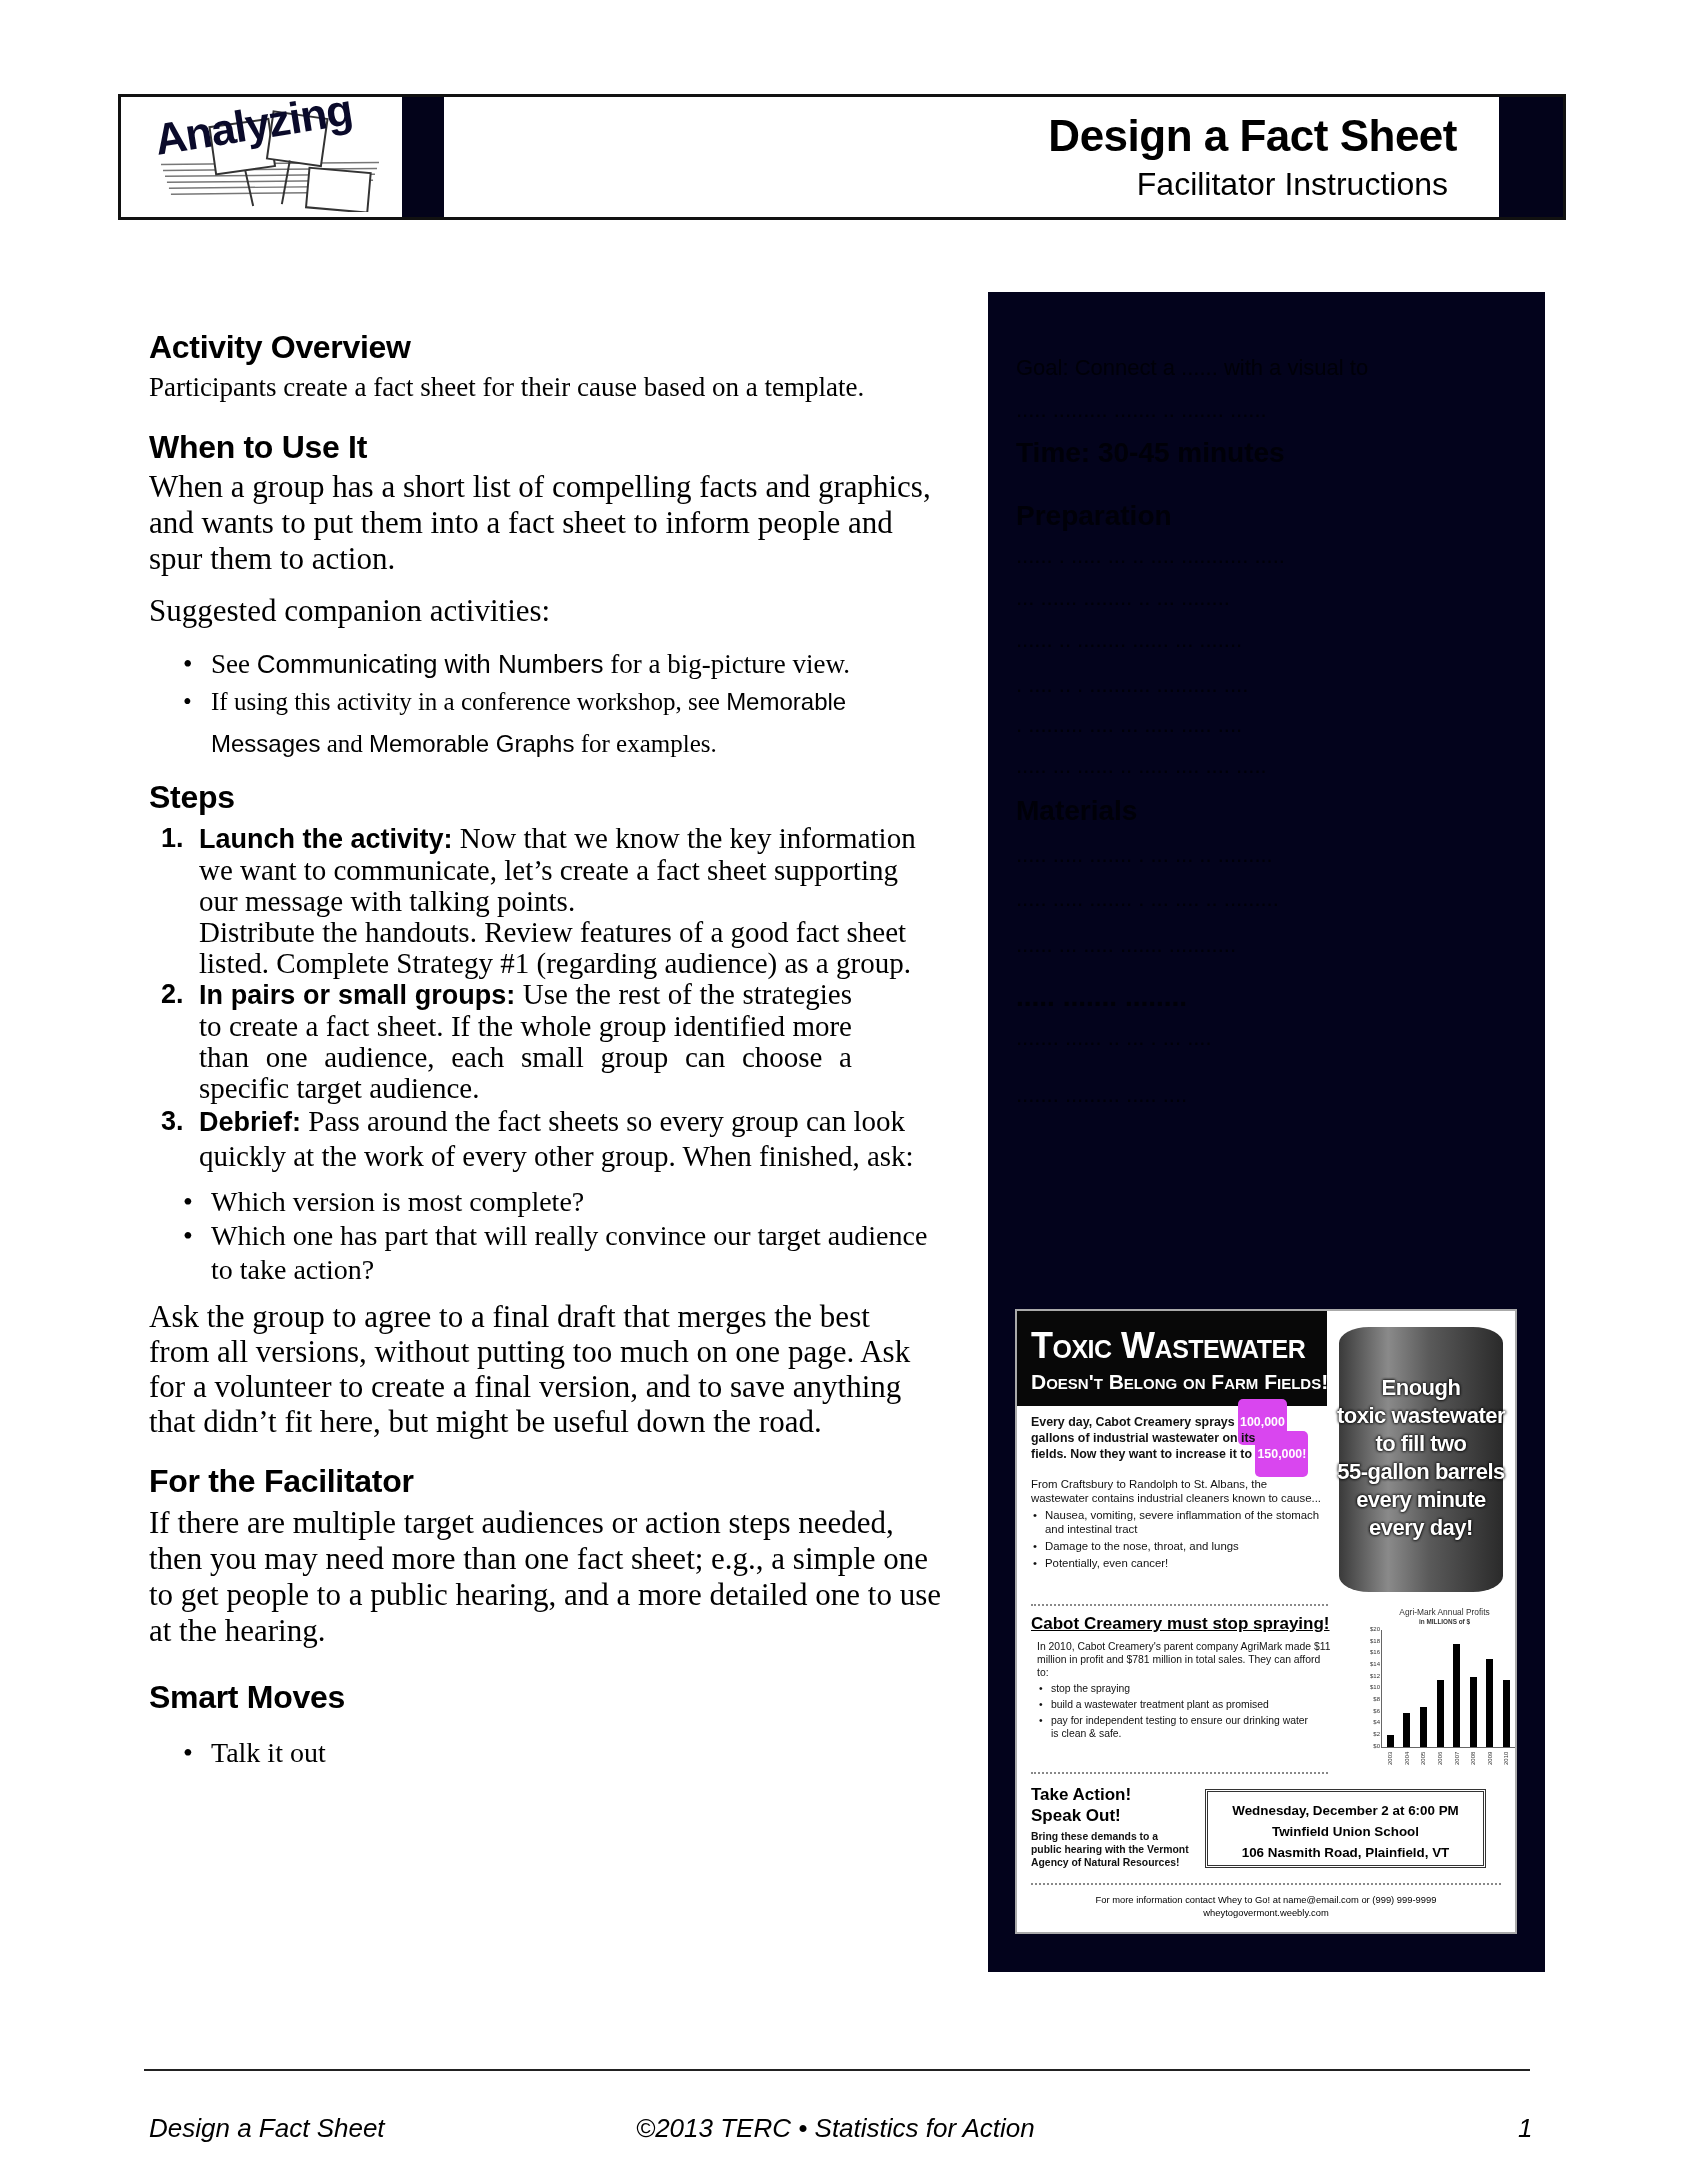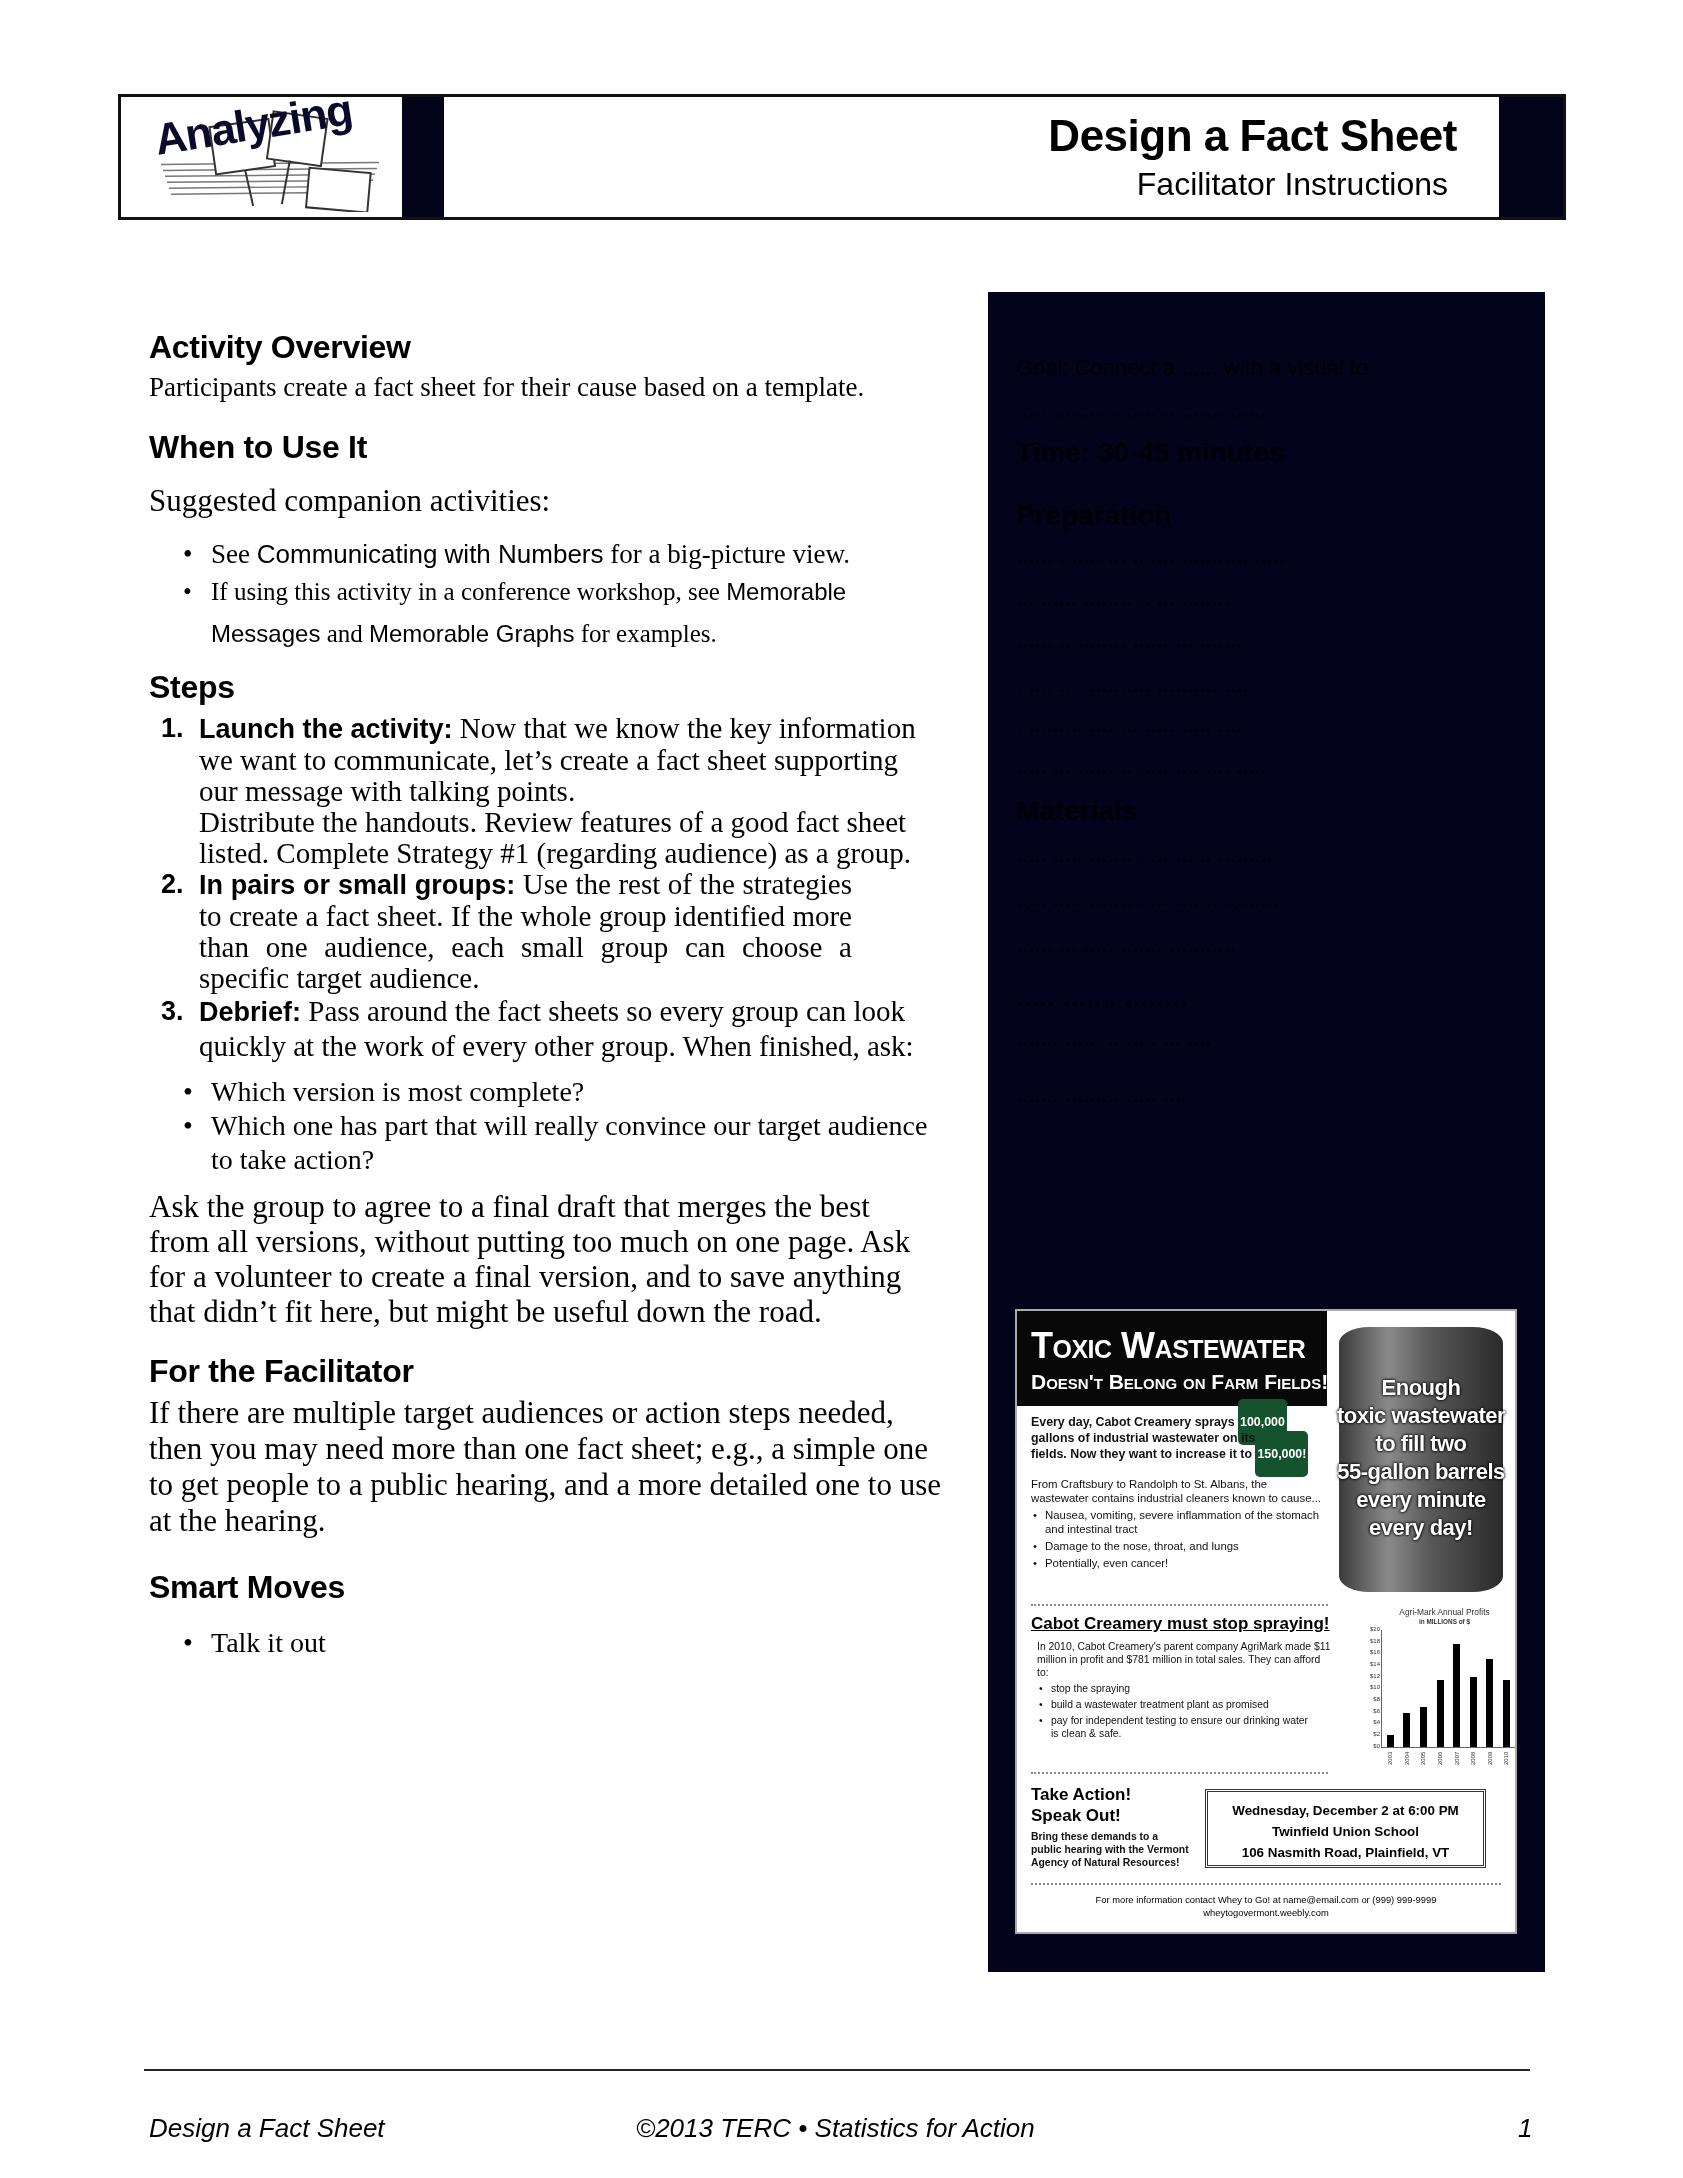--- a/index.html
+++ b/index.html
@@ -41,21 +41,21 @@
 
   
   #factsheet{left:1015px;top:1309px;width:502px;height:625px;background:#fff;border:2px solid #aaa;box-sizing:border-box;overflow:hidden;}
   #fs-banner{left:0;top:0;width:310px;height:95px;background:#080808;color:#fff;}
   #fs-title{left:14px;top:14px;font-size:36px;font-weight:bold;font-variant:small-caps;letter-spacing:-0.5px;white-space:nowrap;}
   #fs-subtitle{left:14px;top:59px;font-size:21px;font-weight:bold;font-variant:small-caps;white-space:nowrap;}
   #fs-barrel{left:312px;top:4px;width:184px;height:285px;background:#fff;}
   #barrel-shape{left:10px;top:12px;width:164px;height:265px;border-radius:30px/16px;background:linear-gradient(90deg,#3a3a3a 0%,#8a8a8a 30%,#5a5a5a 55%,#2a2a2a 100%);}
   #barrel-text{left:0;top:59px;width:184px;text-align:center;color:#fff;font-weight:bold;font-size:22px;line-height:28px;text-shadow:0 0 3px #000,0 0 3px #000;letter-spacing:-0.5px;}
   .fs-small{font-family:"Liberation Sans","DejaVu Sans",sans-serif;font-size:11.4px;line-height:14px;color:#111;}
-  .fs-hl{background:#14532d;color:#fff;border-radius:5px;padding:16px 2px;font-weight:bold;}
+  .fs-hl{background:#d946ef;color:#fff;border-radius:5px;padding:16px 2px;font-weight:bold;}
   #fs-intro{left:14px;top:103px;width:292px;font-size:12.4px;line-height:16px;font-weight:bold;}
   #fs-causes{left:14px;top:166px;width:292px;}
   .fs-bul{padding-left:14px;position:relative;}
   .fs-bul:before{content:"•";position:absolute;left:2px;}
   .wavy{position:absolute;height:0;border-top:2px dotted #888;}
   #fs-stop-title{left:14px;top:303px;font-size:17px;font-weight:bold;white-space:nowrap;text-decoration:underline;}
   #fs-stop-body{left:20px;top:329px;width:327px;}
   #fs-action-title{left:14px;top:473px;font-size:17px;font-weight:bold;line-height:21px;}
   #fs-action-body{left:14px;top:519px;width:158px;}
   #fs-event{left:188px;top:478px;width:281px;height:79px;border:3px double #333;box-sizing:border-box;text-align:center;font-size:13.4px;line-height:21px;font-weight:bold;padding-top:8px;}
@@ -103,20 +103,21 @@
     <div id="doc-subtitle" class="abs sans">Facilitator Instructions</div>
   </div>
   <div id="right-bar" class="abs"></div>
 </div>
 
 <div id="left-col" class="abs serif">
   <h2 class="sec">Activity Overview</h2>
   <p class="body t27" style="margin-top:2px">Participants create a fact sheet for their cause based on a template.</p>
 
   <h2 class="sec" style="margin-top:22px">When to Use It</h2>
+  <p class="body t31" style="margin-top:2px">When a group has a short list of compelling facts and graphics, and wants to put them into a fact sheet to inform people and spur them to action.</p>
   <p class="body t31" style="margin-top:16px">Suggested companion activities:</p>
   <ul class="blist t27" style="margin-top:18px">
     <li style="line-height:34px">
       <span>See </span><span class="sans-inline">Communicating with Numbers</span><span> for a big-picture view.</span>
     </li>
     <li style="line-height:42px;font-size:25px">
       <span>If using this activity in a conference workshop, see </span><span class="sans-inline" style="font-size:24px">Memorable Messages</span><span> and </span><span class="sans-inline" style="font-size:24px">Memorable Graphs</span><span> for examples.</span>
     </li>
   </ul>
 

